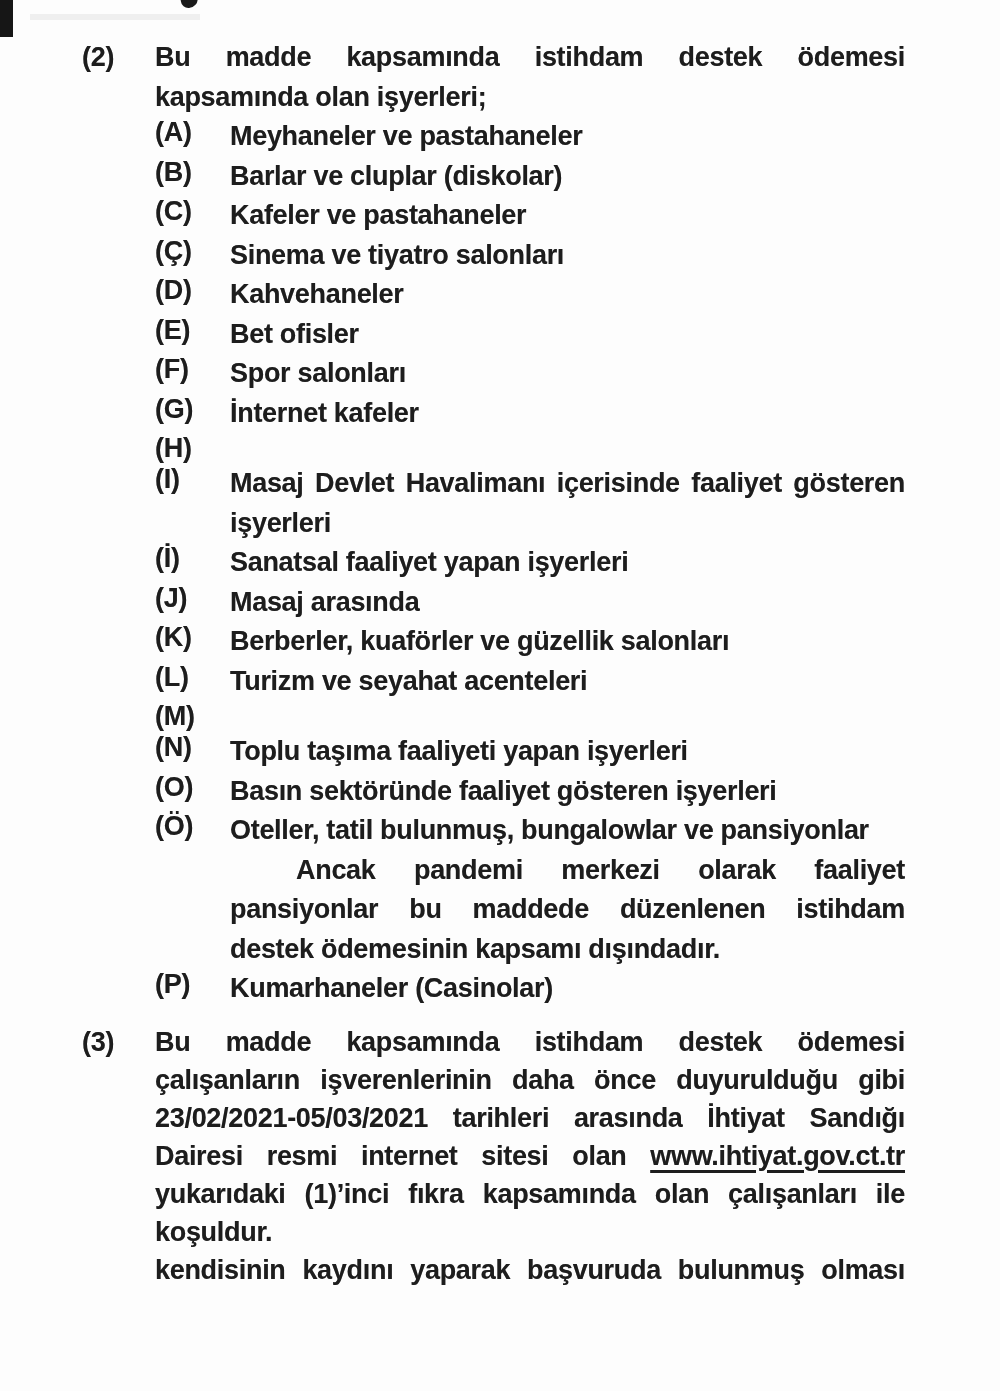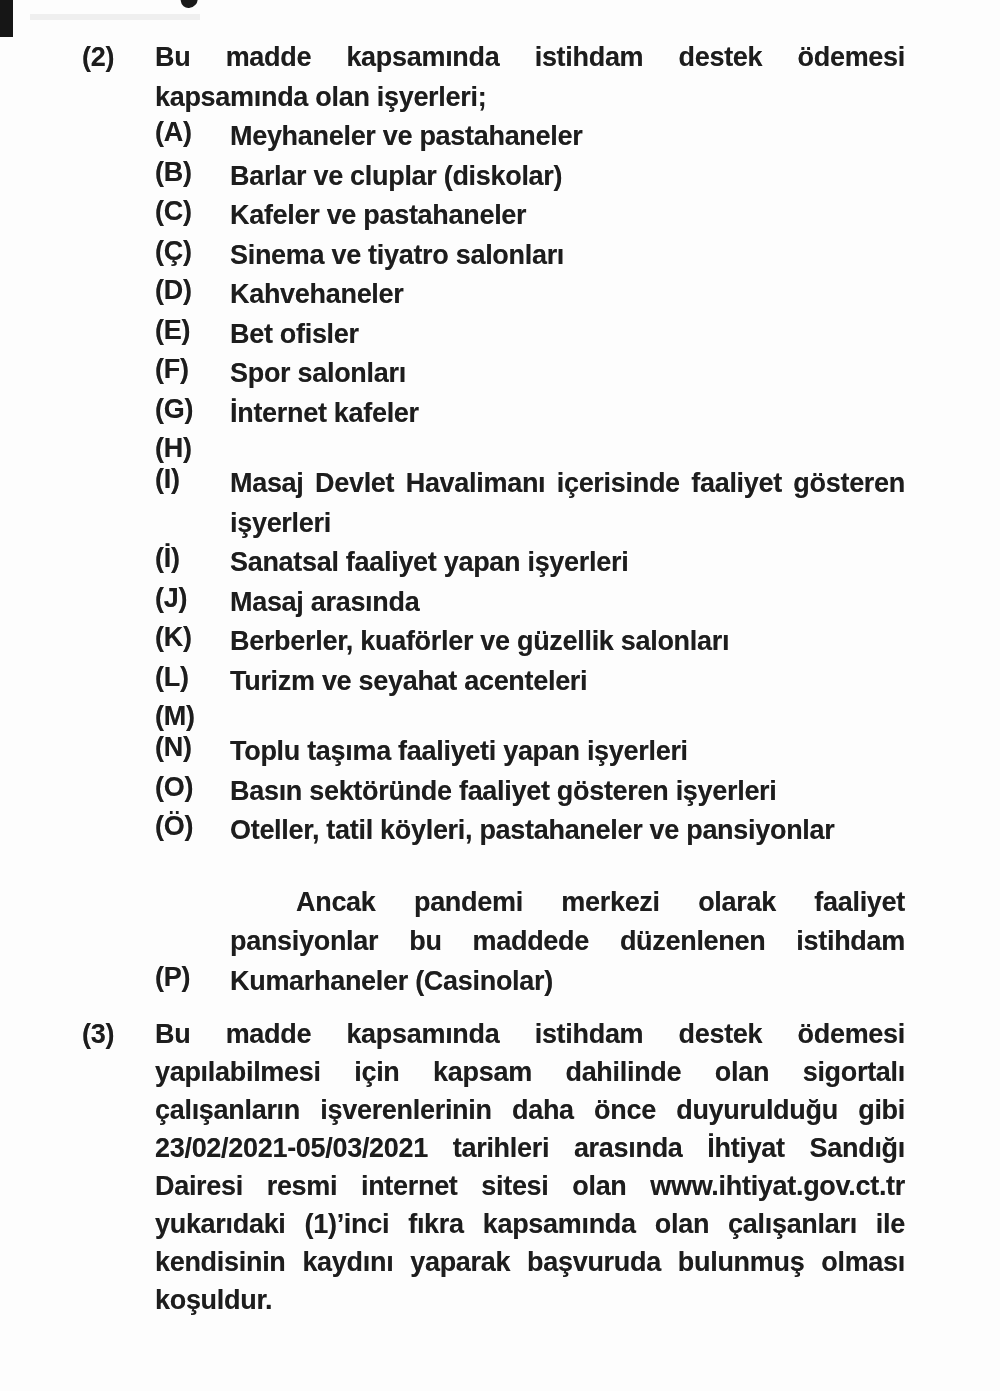--- a/index.html
+++ b/index.html
@@ -42,25 +42,26 @@
   .sec { display: flex; }
   .num  { width: 73px; flex: none; line-height: 39.5px; }
   .body { width: 750px; flex: none; }
   .sec2 .line { line-height: 39.5px; }
   .line { white-space: normal; }
   .j { text-align: justify; text-align-last: justify; }
   .ind { padding-left: 66px; }
   .item { display: flex; }
   .item .letter { width: 75px; flex: none; }
   .item .itext  { width: 675px; flex: none; }
-  .note { margin-left: 75px; width: 675px; margin-top: 32px; }
+  .note { margin-left: 75px; width: 675px; }
   .sec3 { margin-top: 14px; }
   .sec3 .num  { line-height: 38px; }
   .sec3 .line { line-height: 38px; }
   .url {
+    text-decoration: underline;
     text-decoration-thickness: 2.5px;
     text-underline-offset: 5px;
   }
 </style>
 </head>
 <body>
 
 <div class="page">
 
   <div class="artifact-bar"></div>
@@ -170,45 +171,45 @@
             </div>
             <div class="item">
               <div class="letter">(O)</div>
               <div class="itext">
                 <div class="line">Basın sektöründe faaliyet gösteren işyerleri</div>
               </div>
             </div>
             <div class="item">
               <div class="letter">(Ö)</div>
               <div class="itext">
-                <div class="line">Oteller, tatil köyleri, pastahaneler ve pansiyonlar</div>
+                <div class="line">Oteller, tatil bulunmuş, bungalowlar ve pansiyonlar</div>
               </div>
             </div>
             <div class="note">
               <div class="line j ind">Ancak pandemi merkezi olarak faaliyet</div>
               <div class="line j">pansiyonlar bu maddede düzenlenen istihdam</div>
+              <div class="line">destek ödemesinin kapsamı dışındadır.</div>
             </div>
             <div class="item">
               <div class="letter">(P)</div>
               <div class="itext">
                 <div class="line">Kumarhaneler (Casinolar)</div>
               </div>
             </div>
           </div>
       </div>
     </div>
 
     <div class="sec sec3">
       <div class="num">(3)</div>
       <div class="body" id="p3">
           <div class="line j paragraph-line">Bu madde kapsamında istihdam destek ödemesi</div>
-          <div class="line j paragraph-line">yapılabilmesi için kapsam dahilinde olan sigortalı</div>
           <div class="line j paragraph-line">çalışanların işverenlerinin daha önce duyurulduğu gibi</div>
           <div class="line j paragraph-line">23/02/2021-05/03/2021 tarihleri arasında İhtiyat Sandığı</div>
           <div class="line j paragraph-line"><span>Dairesi resmi internet sitesi olan </span><span class="url">www.ihtiyat.gov.ct.tr</span></div>
           <div class="line j paragraph-line">yukarıdaki (1)’inci fıkra kapsamında olan çalışanları ile</div>
+          <div class="line paragraph-line">koşuldur.</div>
           <div class="line j paragraph-line">kendisinin kaydını yaparak başvuruda bulunmuş olması</div>
-          <div class="line paragraph-line">koşuldur.</div>
         </div>
     </div>
 
   </div>
 </div>
 
 </body></html>

